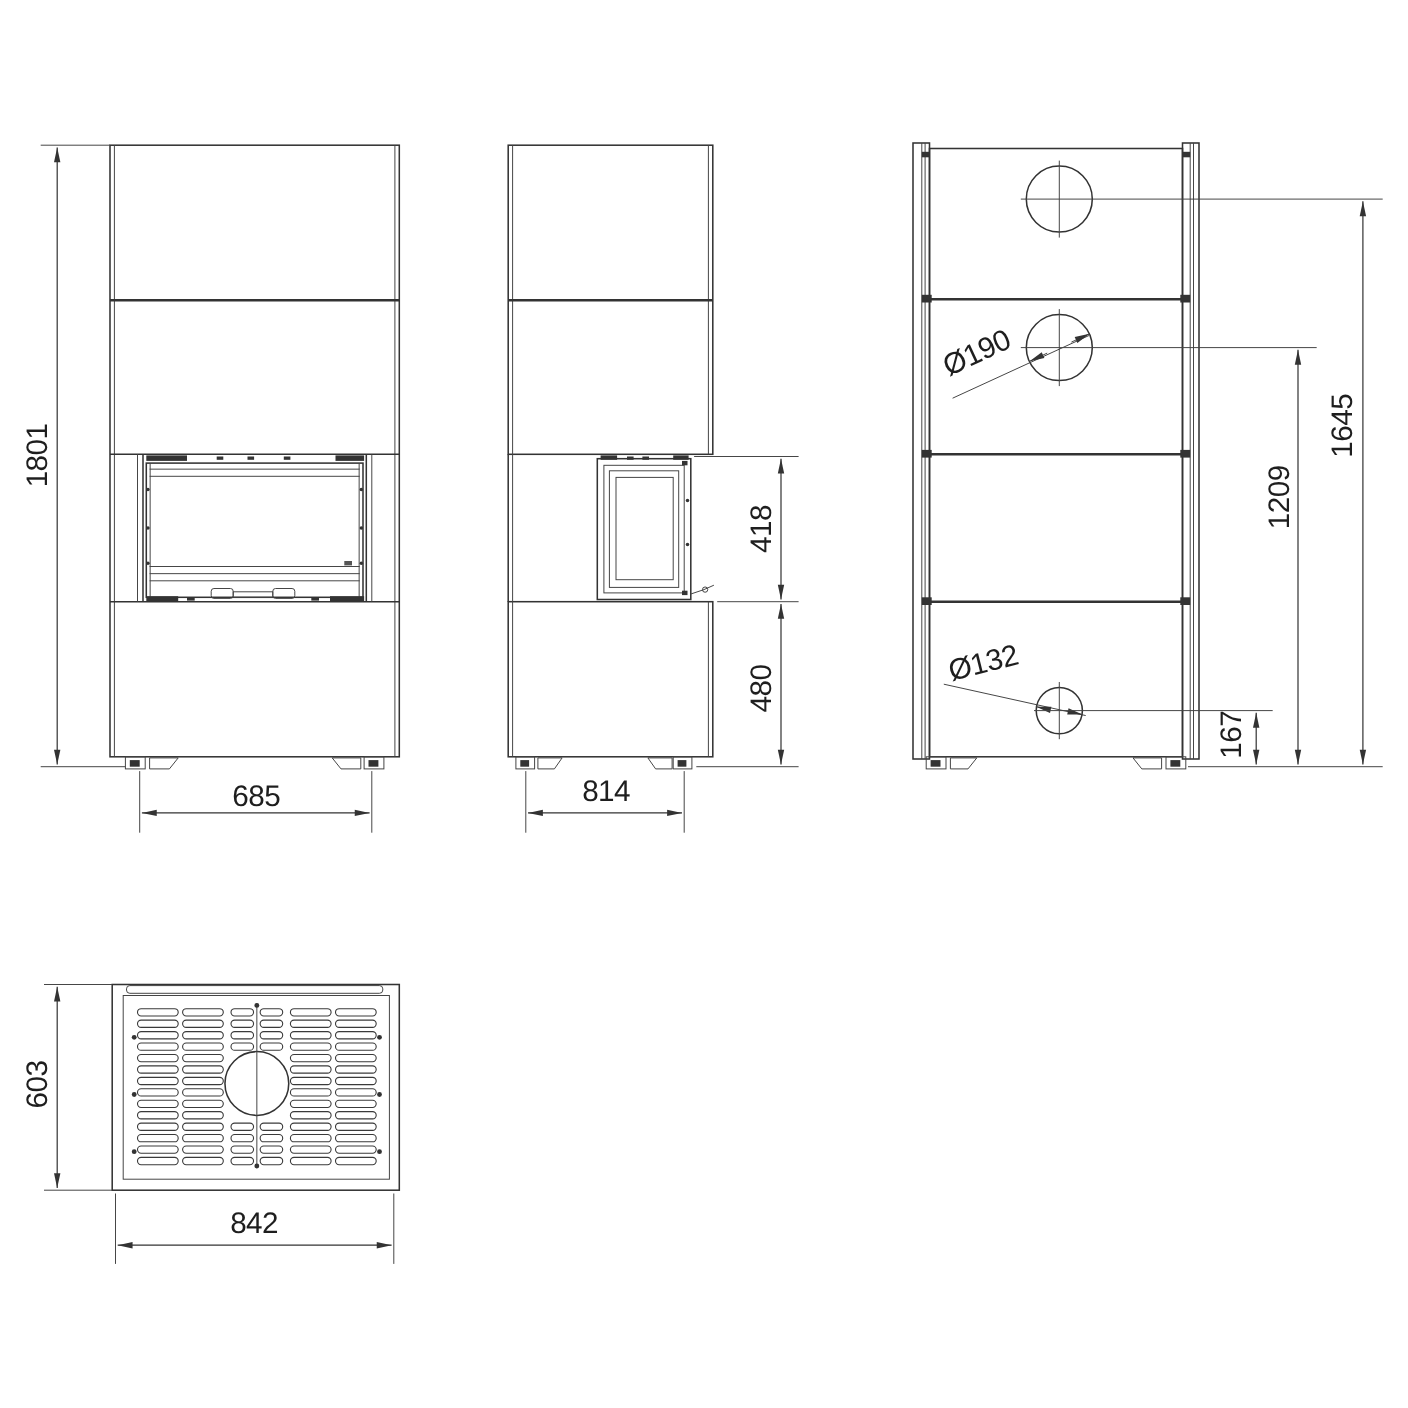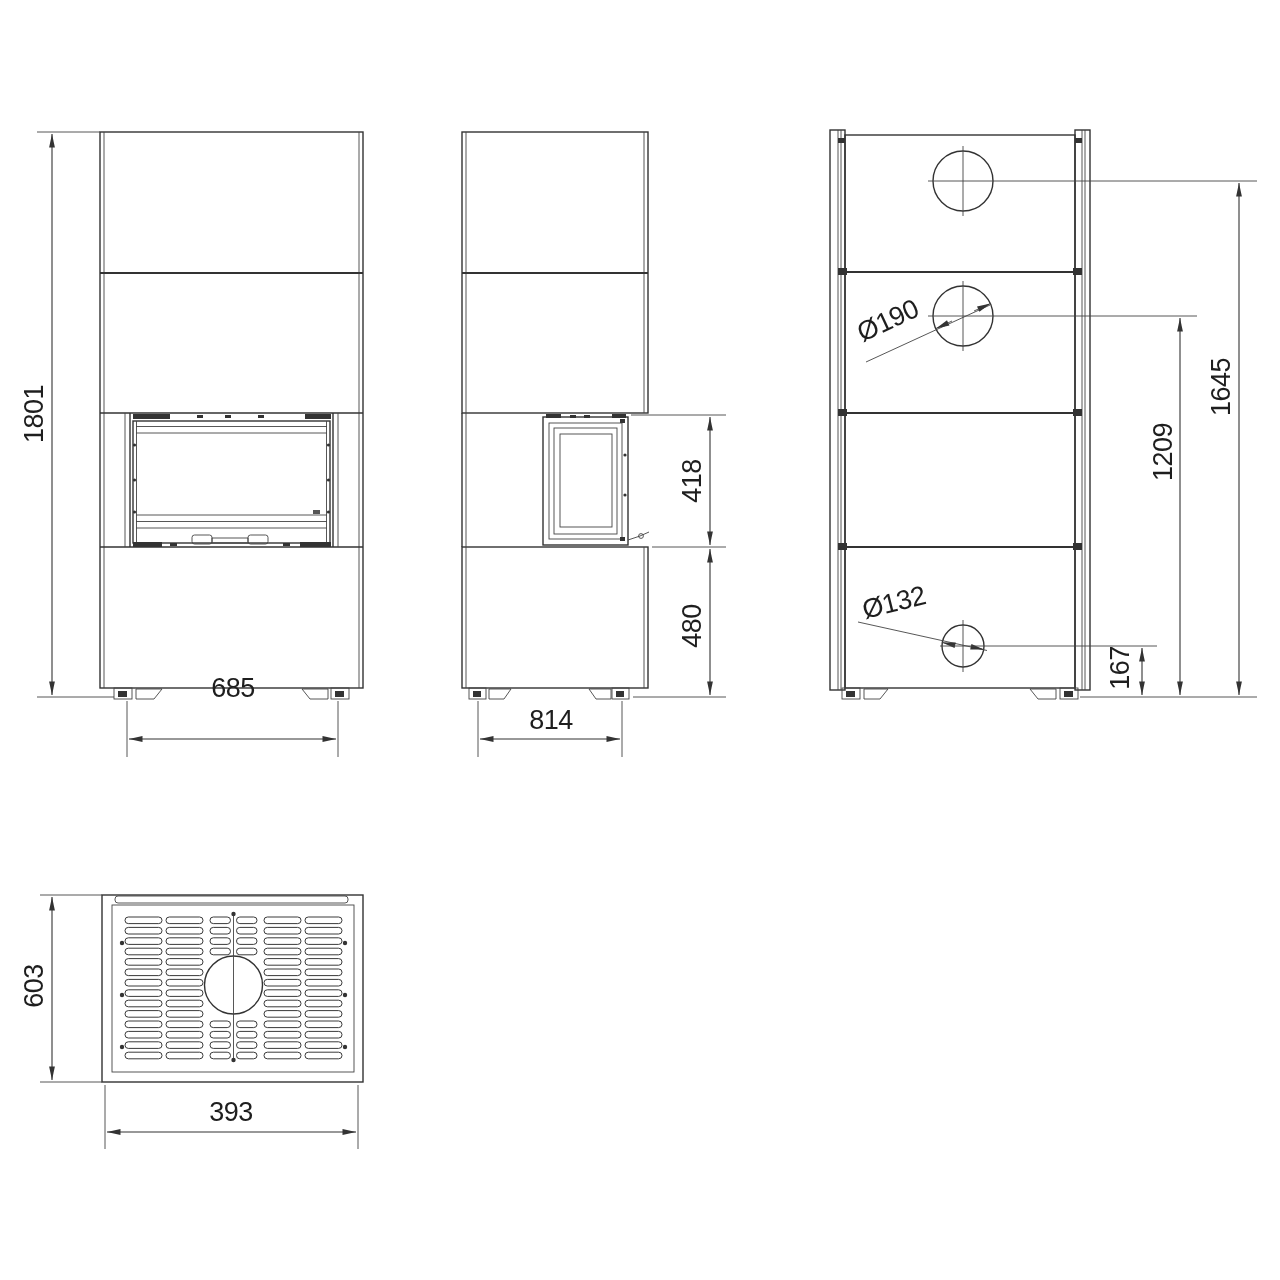--- a/index.html
+++ b/index.html
@@ -289,25 +289,25 @@
     <line class="thin" x1="40" y1="895" x2="102" y2="895"></line>
     <line class="thin" x1="40" y1="1082" x2="102" y2="1082"></line>
     <line class="dim" x1="52" y1="897" x2="52" y2="1080" marker-start="url(#arr)" marker-end="url(#arr)"></line>
     <line class="thin" x1="105" y1="1085" x2="105" y2="1149"></line>
     <line class="thin" x1="358" y1="1085" x2="358" y2="1149"></line>
     <line class="dim" x1="107" y1="1132" x2="356" y2="1132" marker-start="url(#arr)" marker-end="url(#arr)"></line>
   </g>
 </svg>
 
 <div class="dim-label" style="left:34px;top:414px;--r:-90deg">1801</div>
-<div class="dim-label" style="left:233px;top:688px">685</div>
+<div class="dim-label" style="left:233px;top:724px">685</div>
 <div class="dim-label" style="left:692px;top:481px;--r:-90deg">418</div>
 <div class="dim-label" style="left:692px;top:626px;--r:-90deg">480</div>
 <div class="dim-label" style="left:551px;top:720px">814</div>
 <div class="dim-label" style="left:888px;top:321px;--r:-25deg">Ø190</div>
 <div class="dim-label" style="left:894px;top:603px;--r:-14deg">Ø132</div>
 <div class="dim-label" style="left:1221px;top:387px;--r:-90deg">1645</div>
 <div class="dim-label" style="left:1163px;top:452px;--r:-90deg">1209</div>
 <div class="dim-label" style="left:1120px;top:668px;--r:-90deg">167</div>
 <div class="dim-label" style="left:34px;top:986px;--r:-90deg">603</div>
-<div class="dim-label" style="left:231px;top:1112px">393</div>
+<div class="dim-label" style="left:231px;top:1112px">842</div>
 
 </div>
 
 </body></html>

